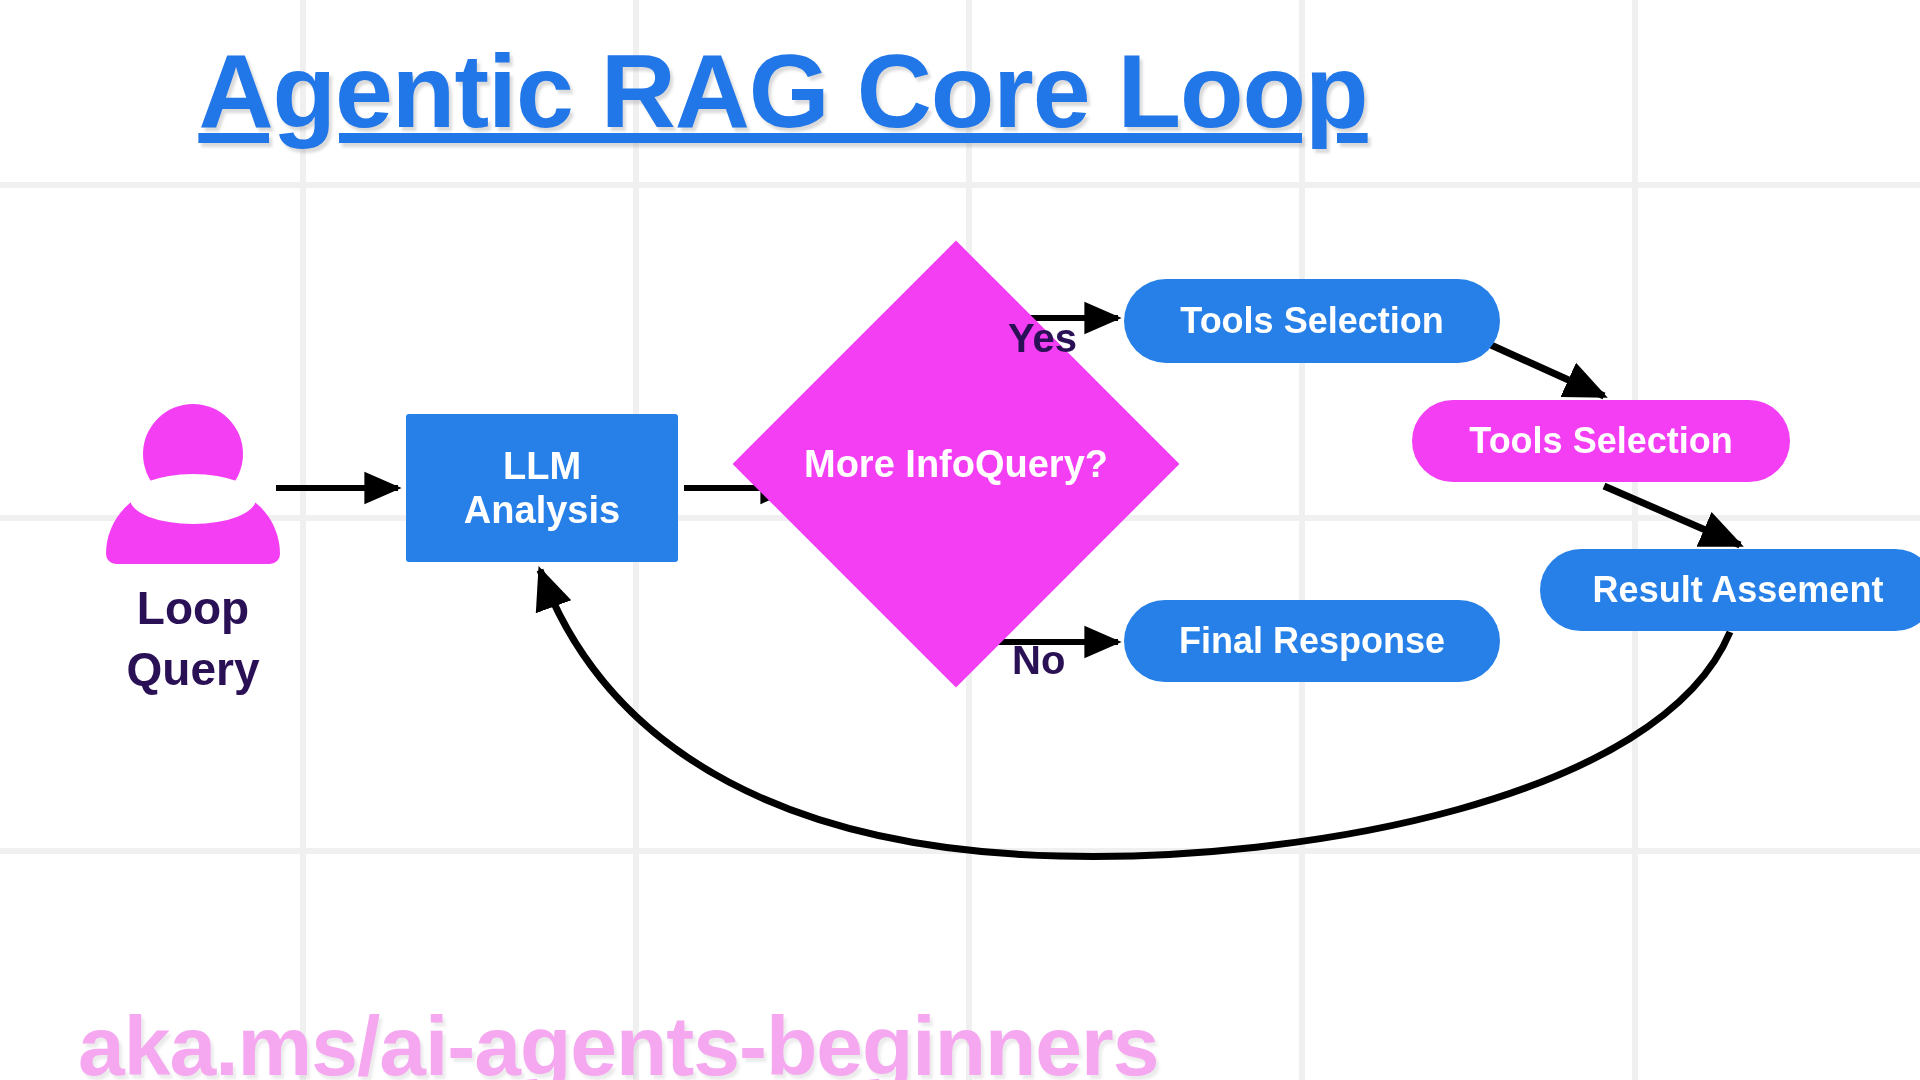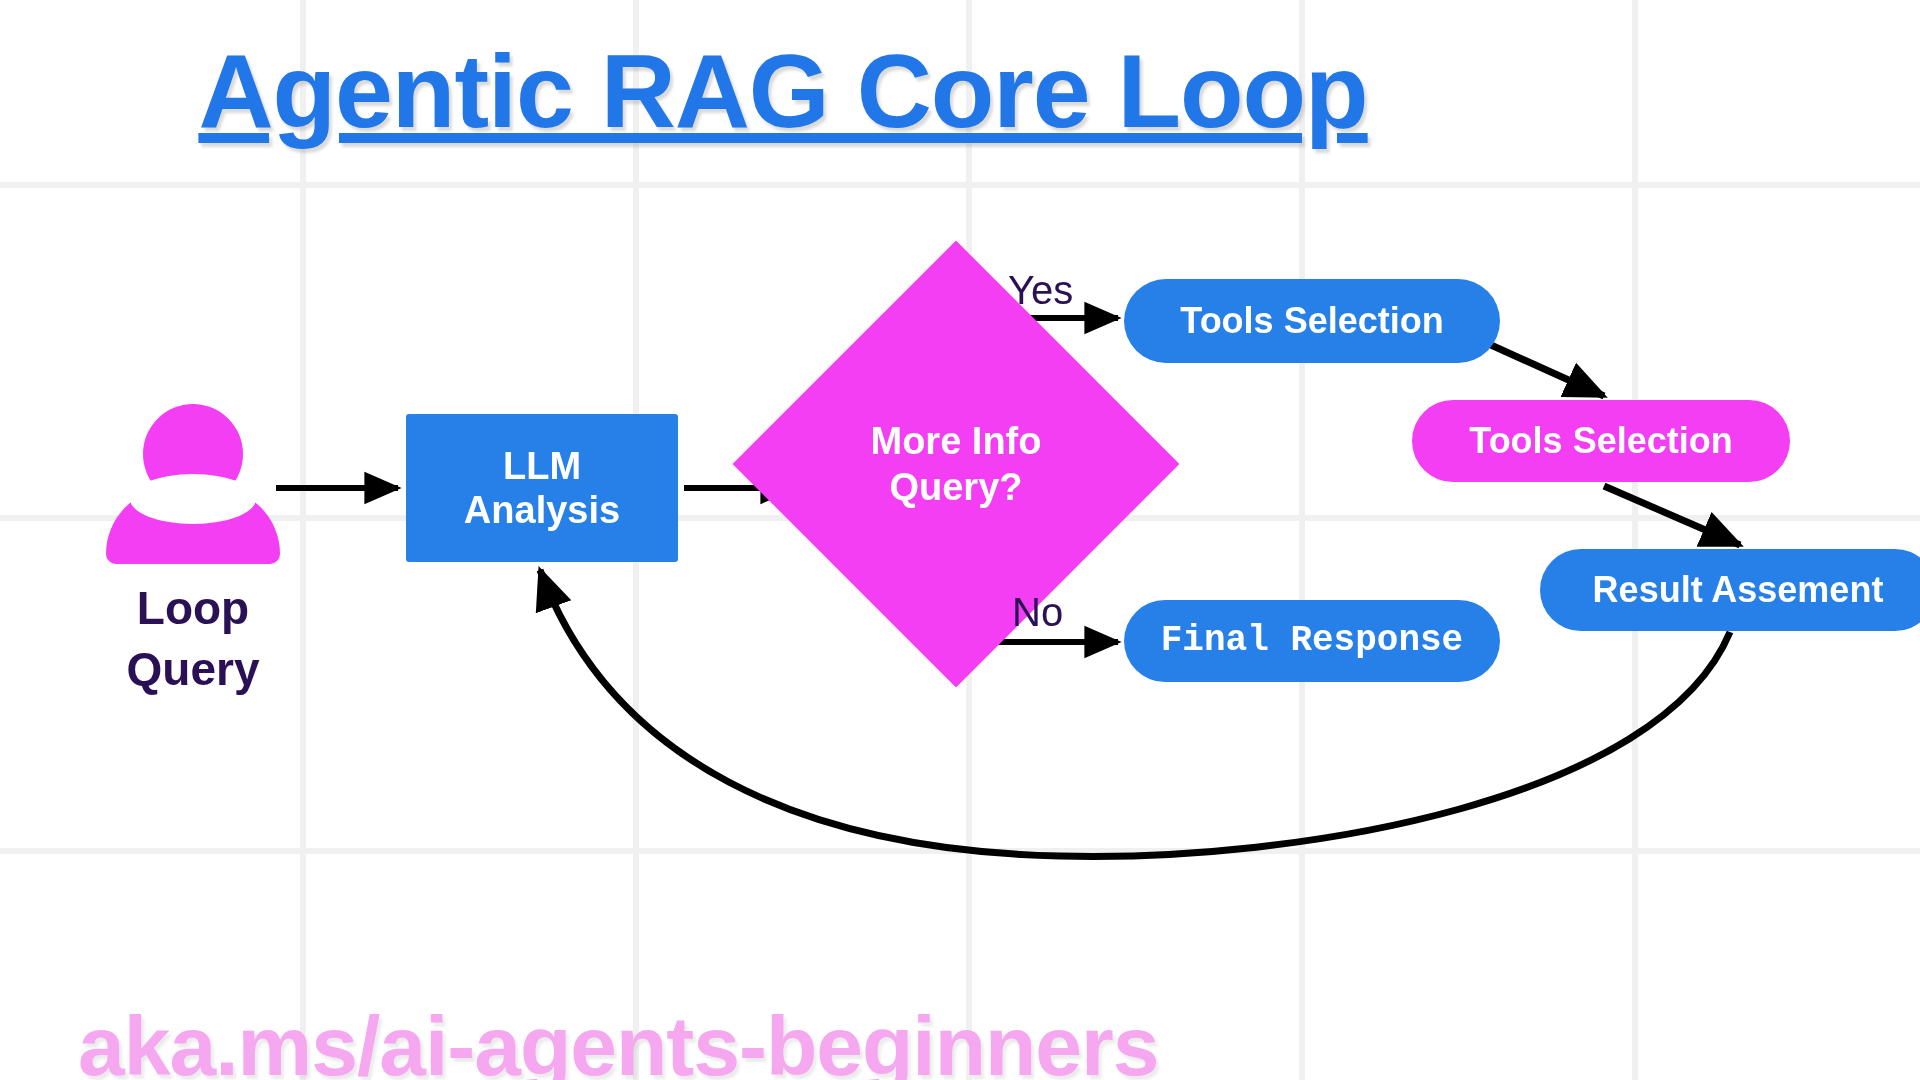--- a/index.html
+++ b/index.html
@@ -151,58 +151,58 @@
     border-radius: 41px;
     font-size: 36px;
   }
   #node-final {
     left: 1124px;
     top: 600px;
     width: 376px;
     height: 82px;
     border-radius: 41px;
     font-size: 36px;
-    font-family: Liberation Mono, monospace;
   }
 
   
   #node-decision {
     position: absolute;
     left: 798px;
     top: 306px;
     width: 316px;
     height: 316px;
   }
   #node-decision .diamond-shape {
     position: absolute;
     inset: 0;
     background: #f33ef3;
     transform: rotate(45deg);
   }
   #node-decision .diamond-text {
     position: absolute;
     inset: 0;
     display: flex;
-    flex-direction: column;
+    flex-direction: row;
     align-items: center;
     justify-content: center;
     color: #ffffff;
     font-weight: 700;
     font-size: 38px;
     line-height: 1.22;
     text-align: center;
   }
 
   
   .edge-label {
     position: absolute;
     font-size: 40px;
-    font-weight: 400;
+    font-weight: 700;
     color: #2a1055;
     white-space: nowrap;
+    margin-top: 48px;
   }
   #label-yes { left: 1008px; top: 268px; }
   #label-no  { left: 1012px; top: 590px; text-align: center; }
 
   
   #footer-url {
     position: absolute;
     left: 78px;
     top: 998px;
     font-size: 84px;

